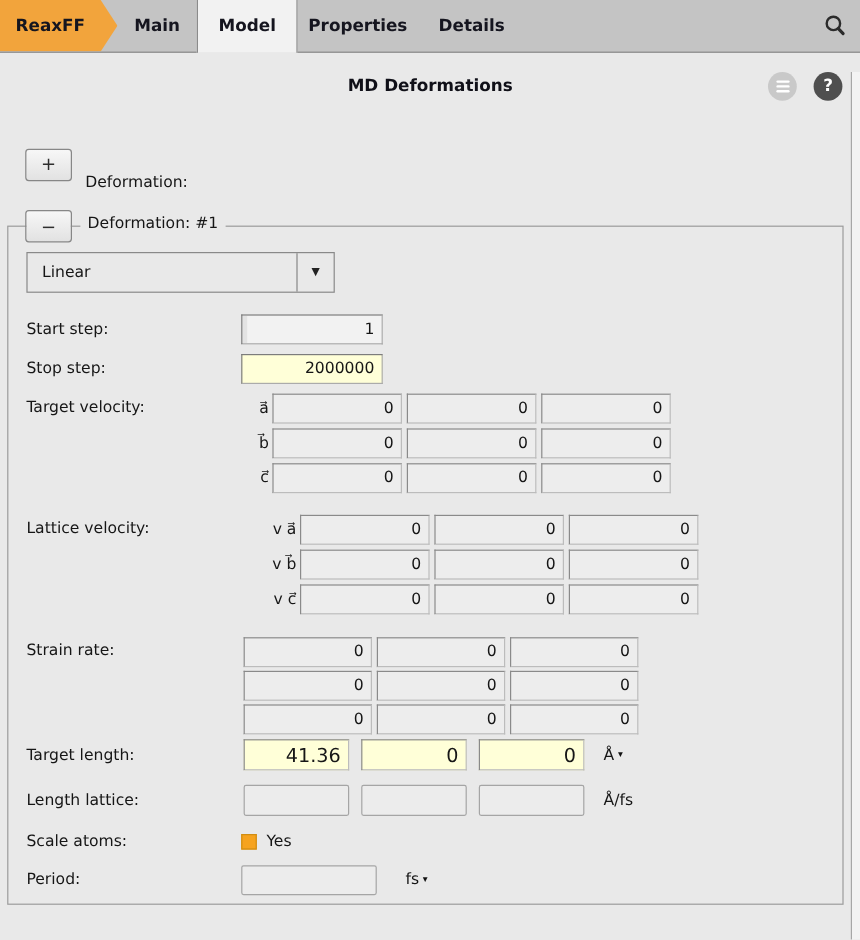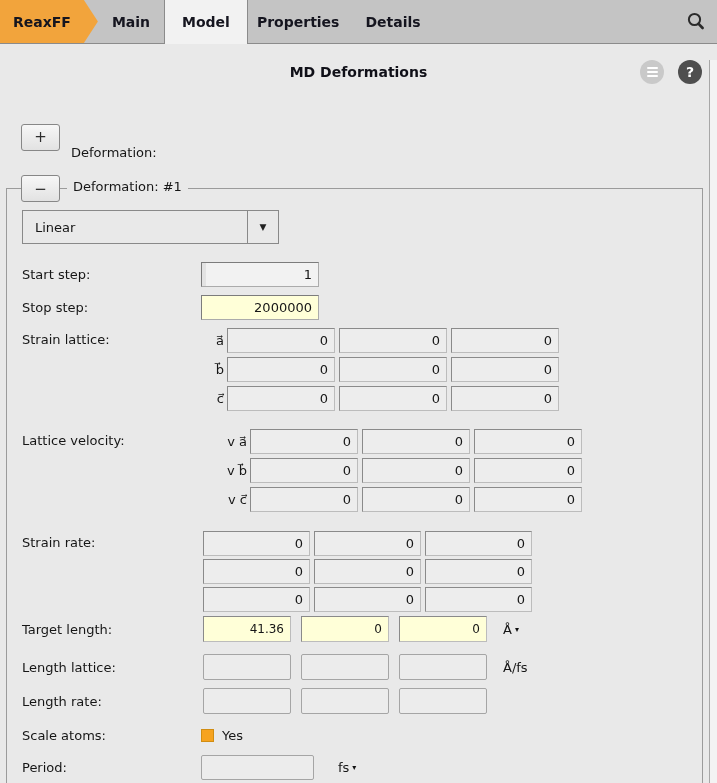--- a/index.html
+++ b/index.html
@@ -86,21 +86,21 @@
     box-sizing:border-box;width:108px;height:25px;margin-right:4px;
     padding:0 6px;text-align:right;font-family:inherit;font-size:13px;color:#161616;
     background:#ededed;border:1px solid;border-color:#8a8a8a #bcbcbc #bcbcbc #8a8a8a;
   }
   .cell:last-child{margin-right:0;}
   .cell-s{width:107px;}
   .matrix-offset{margin-left:2px;}
   
   .trio .cell3{
     box-sizing:border-box;width:88px;height:26px;margin-right:10px;
-    padding:0 6px;text-align:right;font-family:inherit;font-size:12px;color:#161616;
+    padding:0 6px;text-align:right;font-family:inherit;font-size:16px;color:#161616;
     border:1px solid;border-color:#8a8a8a #bcbcbc #bcbcbc #8a8a8a;background:#ffffd8;
   }
   .trio .cell3:last-of-type{margin-right:0;}
   .trio{margin-left:2px;display:flex;align-items:center;}
   .cell3.dis{
     background:#ececec;border:1px solid #a5a5a5;border-radius:2px;
   }
   .unit{margin-left:16px;white-space:nowrap;cursor:pointer;}
   .unit-static{margin-left:16px;white-space:nowrap;}
   .uarrow{font-size:8px;vertical-align:2px;margin-left:3px;color:#111;}
@@ -182,21 +182,21 @@
       <span class="flabel">Start step:</span>
       <input class="tinput w118" value="1" style="">
     </div>
 
     <div class="frow mt8">
       <span class="flabel">Stop step:</span>
       <input class="tinput w118 yellow" value="2000000" style="">
     </div>
 
     <div class="frow-top mt8">
-      <span class="flabel-pad">Strain lattice:</span>
+      <span class="flabel-pad">Target velocity:</span>
       <div class="veccol">
         <div class="vecrow">
           <span class="veclbl vl-narrow">a⃗</span>
           <input class="cell" value="0" style="">
           <input class="cell" value="0" style="">
           <input class="cell" value="0" style="">
         </div>
         <div class="vecrow">
           <span class="veclbl vl-narrow">b⃗</span>
           <input class="cell" value="0" style="">
@@ -270,28 +270,20 @@
     <div class="frow mt12">
       <span class="flabel">Length lattice:</span>
       <div class="trio">
         <input class="cell3 dis" style="">
         <input class="cell3 dis" style="">
         <input class="cell3 dis" style="">
         <span class="unit-static">Å/fs</span>
       </div>
     </div>
 
-    <div class="frow mt8">
-      <span class="flabel">Length rate:</span>
-      <div class="trio">
-        <input class="cell3 dis" style="">
-        <input class="cell3 dis" style="">
-        <input class="cell3 dis" style="">
-      </div>
-    </div>
 
     <div class="frow mt14">
       <span class="flabel">Scale atoms:</span>
       <span class="chk"></span>
       <span class="chk-lbl">Yes</span>
     </div>
 
     <div class="frow mt12">
       <span class="flabel">Period:</span>
       <input class="tinput period-input" style="">

